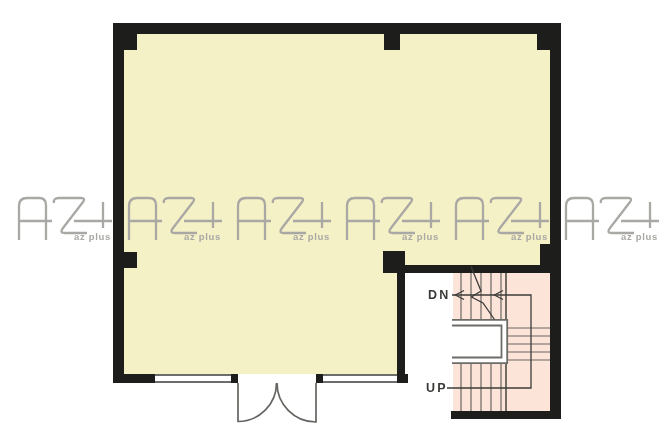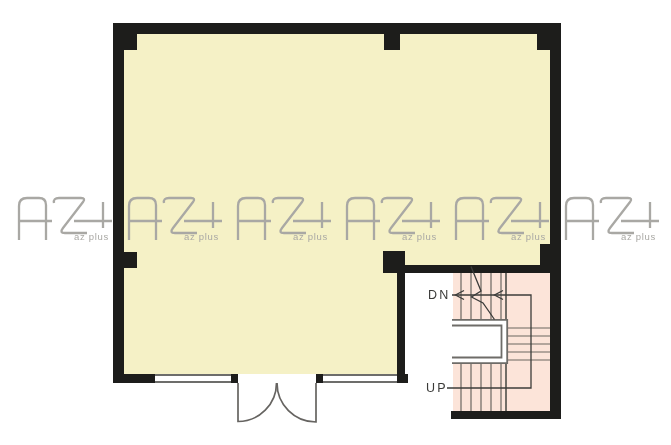--- a/index.html
+++ b/index.html
@@ -1,17 +1,17 @@
 <!DOCTYPE html>
 <html style="--background: #ffffff; --room_fill: #f5f1c6; --stair_fill: #fce4d9; --wall: #1d1d1b; --stair_line: #6b6760; --detail_line: #3c3c3a; --island_line: #6e6c68; --door_line: #666461; --watermark: #a9a8a4; --label_text: #3a3a38;"><head>
 <meta charset="utf-8">
 <style>
   html,body{margin:0;padding:0;background:#fff;}
   .canvas{position:relative;width:671px;height:445px;background:var(--background,#fff);overflow:hidden;
-          font-family:"Liberation Sans",sans-serif;}
+          font-family:"Liberation Sans",sans-serif;font-weight:bold;}
   svg{position:absolute;left:0;top:0;display:block;}
   .room-fill{fill:var(--room_fill,#f5f1c6);}
   .stair-fill{fill:var(--stair_fill,#fce4d9);}
   .wall{fill:var(--wall,#1d1d1b);}
   .tread{stroke:var(--stair_line,#6b6760);stroke-width:1.2;fill:none;}
   .tread-strong{stroke:var(--stair_line,#6b6760);stroke-width:1.9;fill:none;}
   .walkline{stroke:var(--detail_line,#3c3c3a);stroke-width:1.3;fill:none;}
   .island-line{stroke:var(--island_line,#6e6c68);stroke-width:1.8;fill:none;}
   .window-line{stroke:var(--detail_line,#3c3c3a);stroke-width:1.6;}
   .door-line{stroke:var(--door_line,#666461);stroke-width:1.7;fill:none;}

